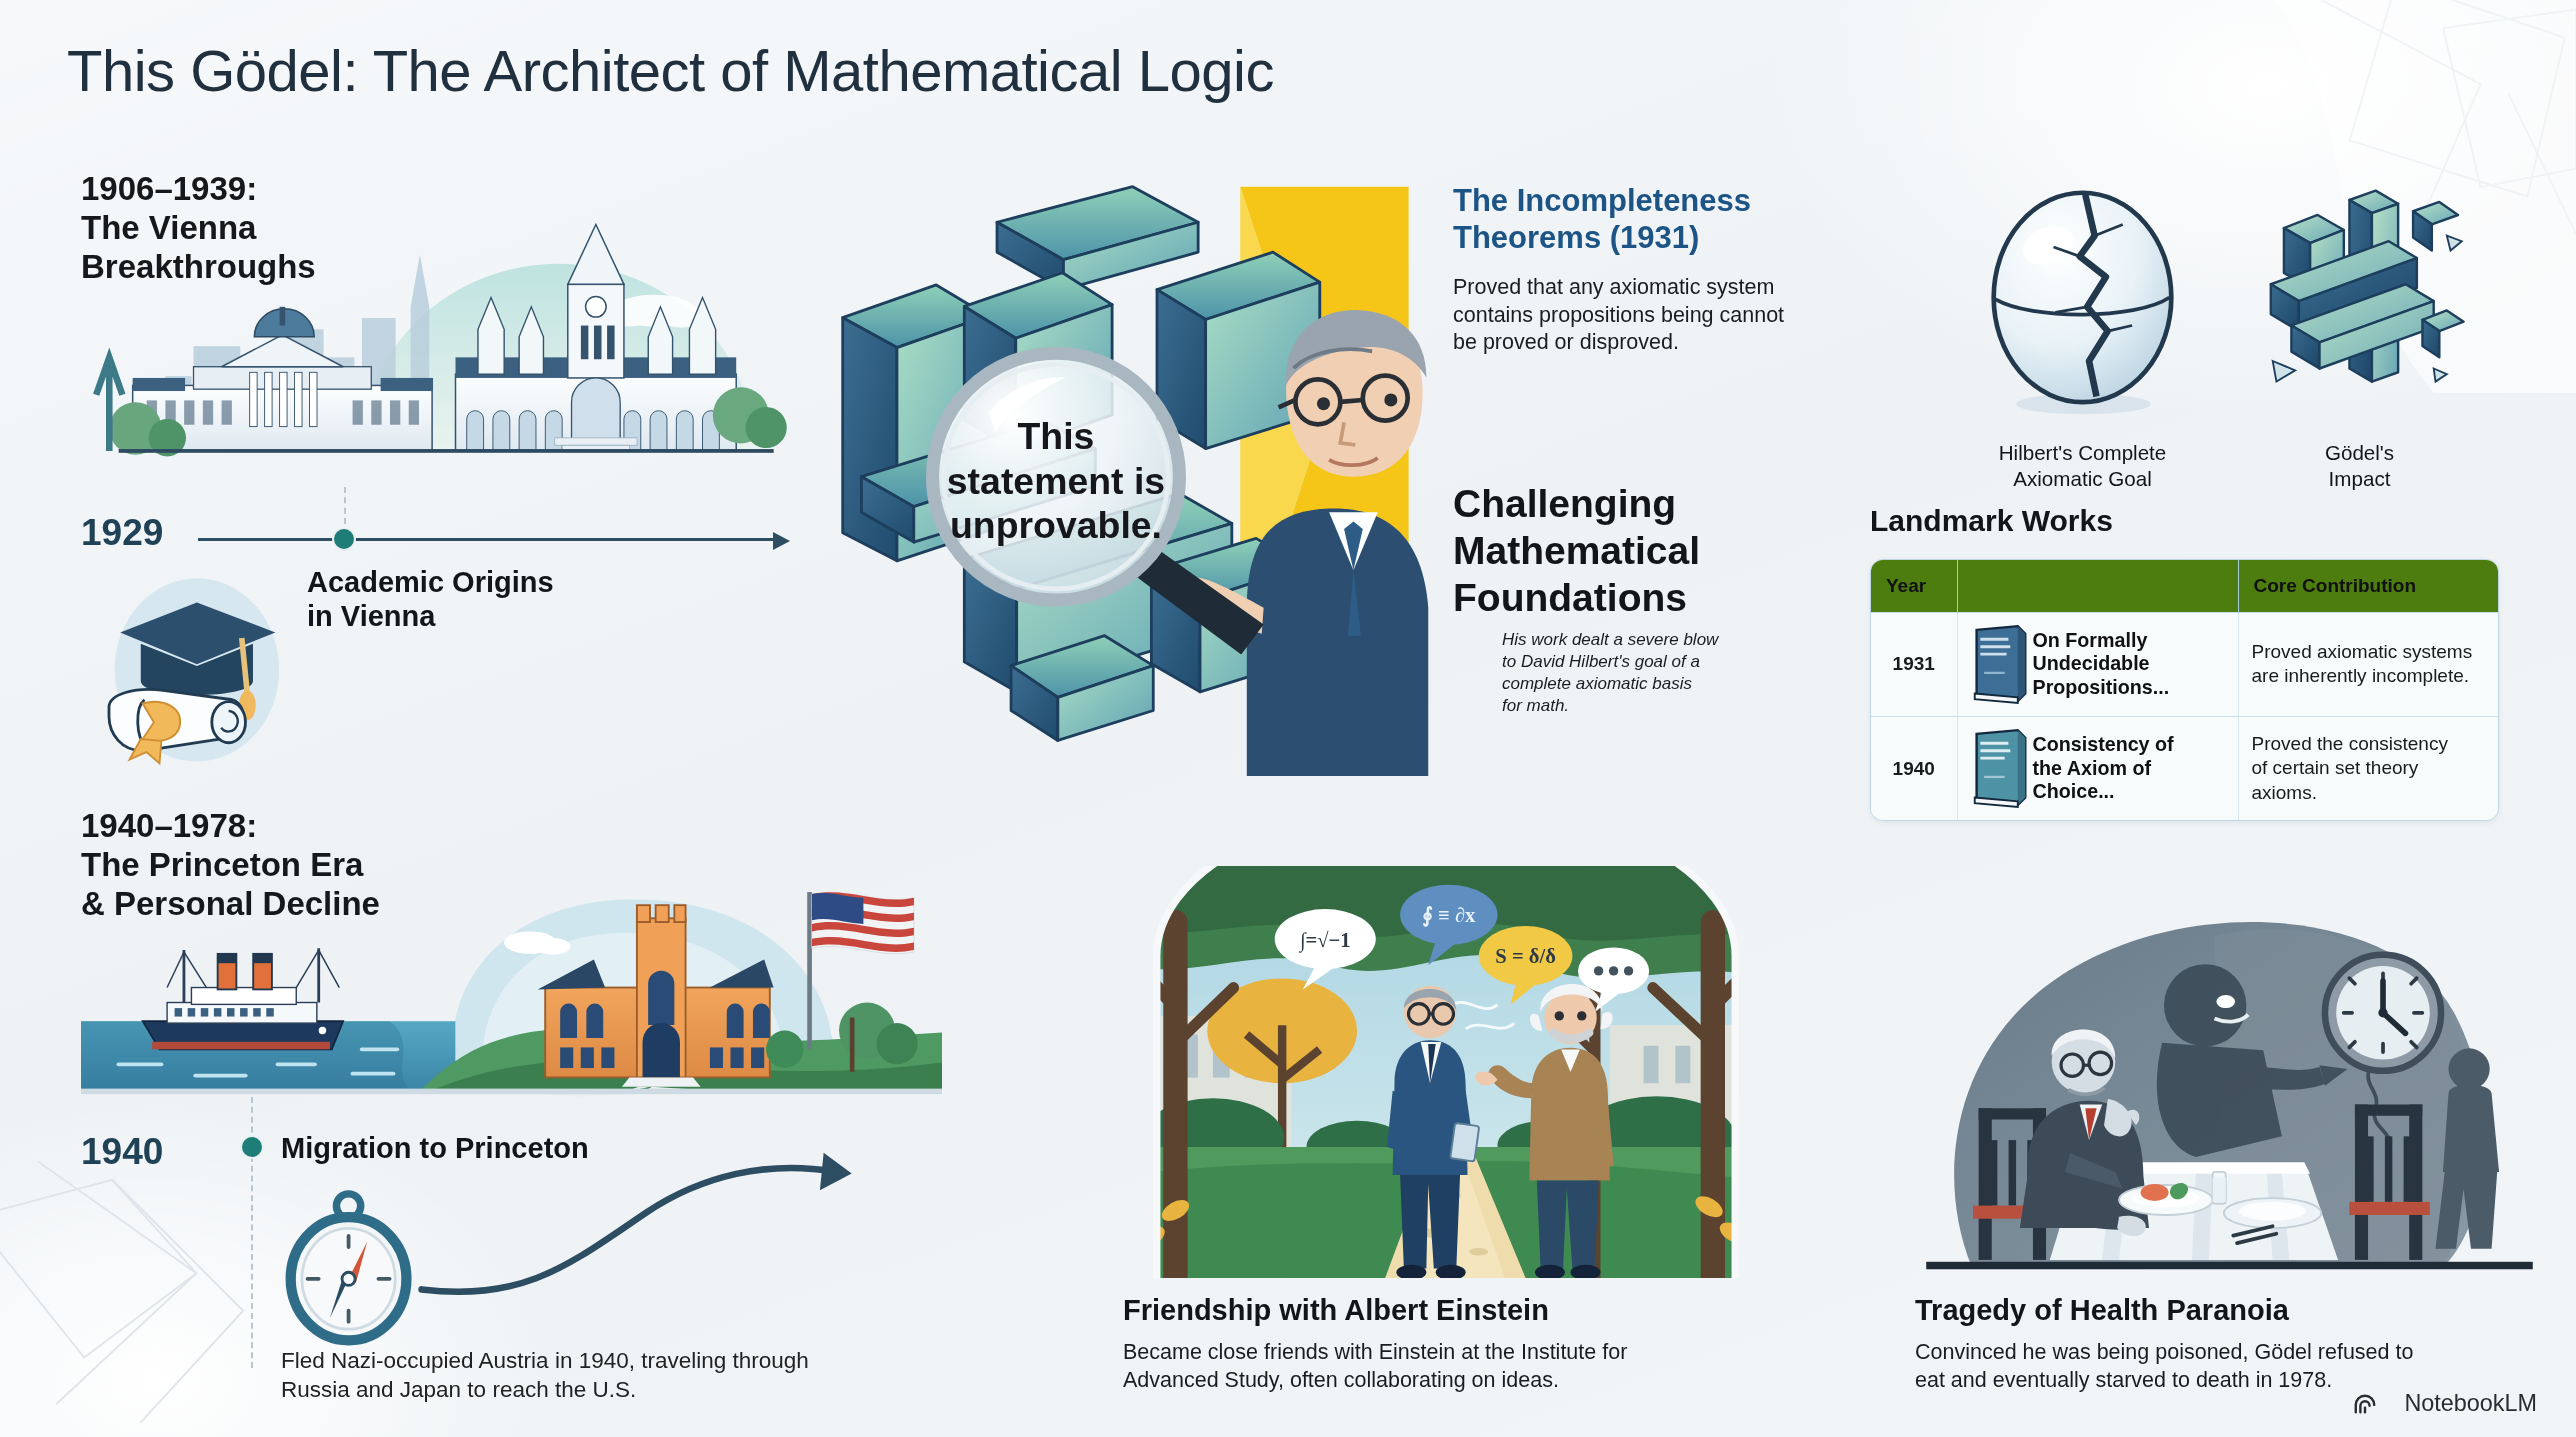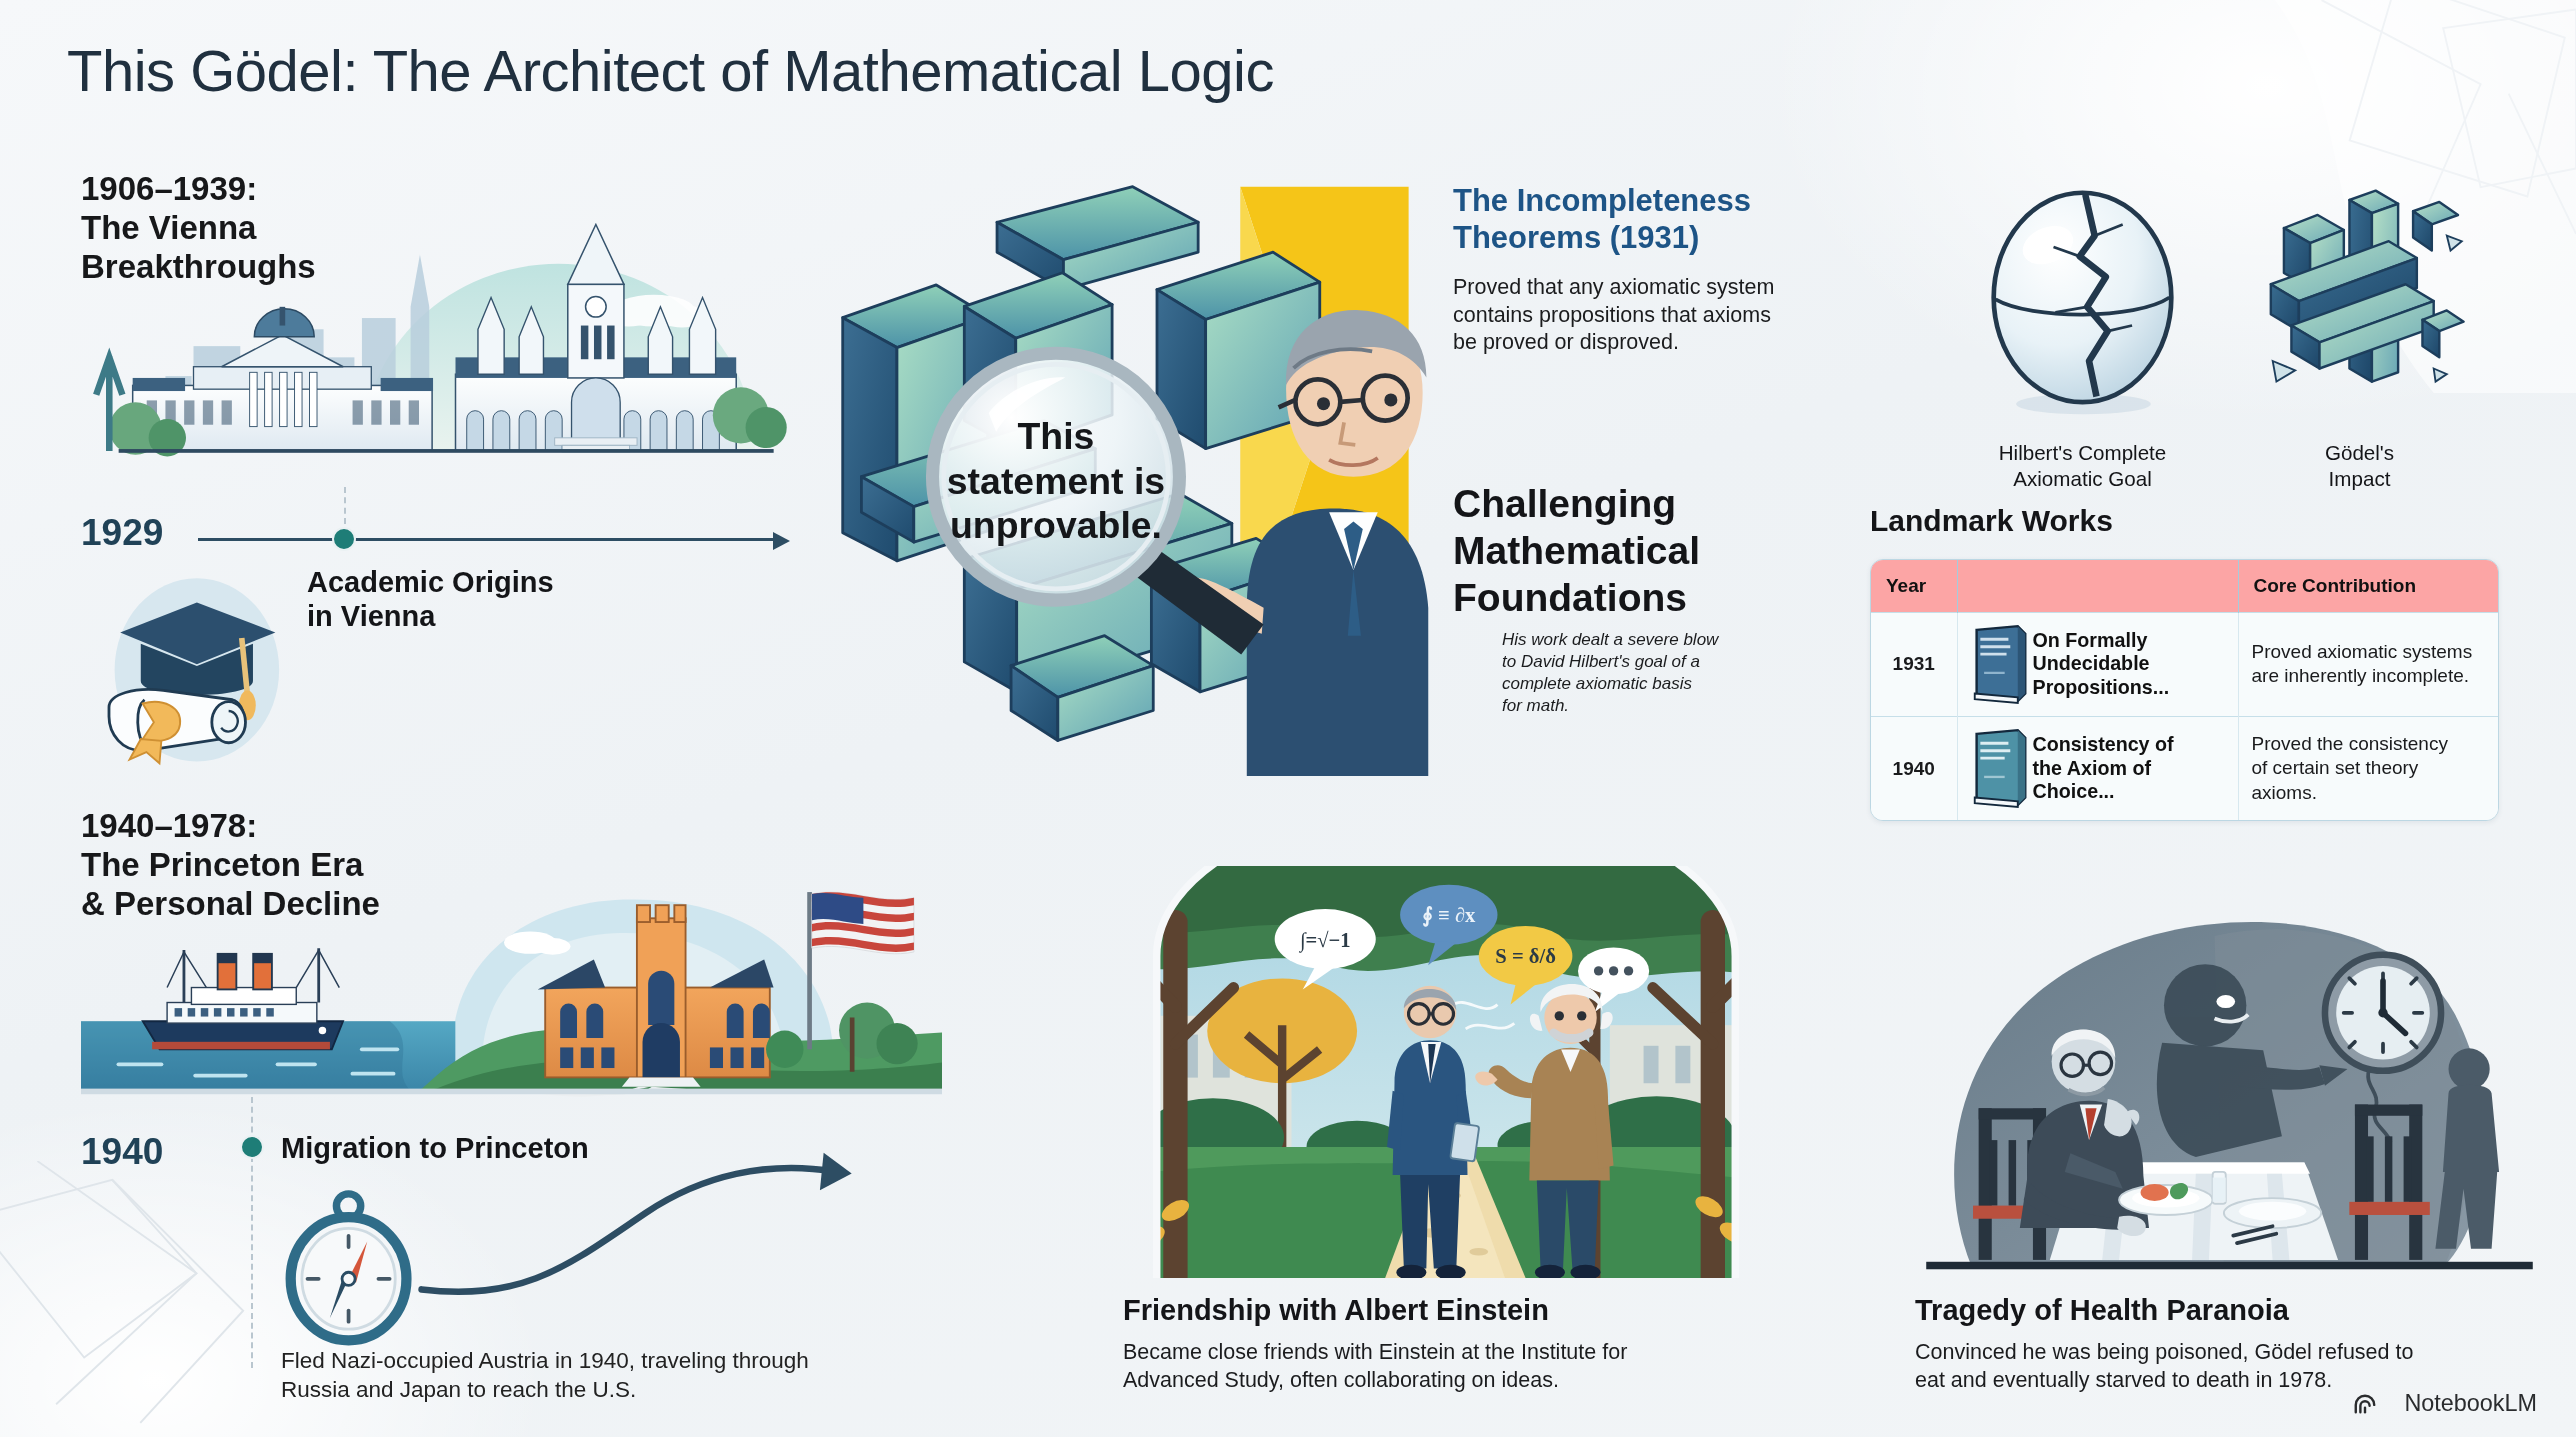--- a/index.html
+++ b/index.html
@@ -97,21 +97,21 @@
   }
   #lw-table {
     position: absolute; left: 1870px; top: 559px;
     width: 629px; border-radius: 13px; overflow: hidden;
     border: 0.9px solid #bcd7e3;
     box-shadow: 0 1.9px 5.6px rgba(40,70,90,0.08);
     background: #f6fafb;
   }
   #lw-table table { width: 100%; border-collapse: collapse; }
   #lw-table th {
-    background: #fca5a5; color: #111; font-size: 19px; font-weight: 700;
+    background: #4d7c0f; color: #111; font-size: 19px; font-weight: 700;
     text-align: left; padding: 13px 15px; border-right: 0.9px solid #a4ccdd;
     height: 52px;
   }
   #lw-table th:last-child { border-right: none; }
   #lw-table td {
     border-top: 0.9px solid #c6dfe9; border-right: 0.9px solid #d7e8ef;
     padding: 11.2px 13px; vertical-align: middle; font-size: 19px; color: #1a1b1d;
     background: #f7fbfc;
   }
   #lw-table td:last-child { border-right: none; }
@@ -380,21 +380,21 @@
         <text x="248" y="300" text-anchor="middle" font-family="Liberation Sans, sans-serif" font-size="40" font-weight="700" fill="#15171a">This</text>
         <text x="248" y="348" text-anchor="middle" font-family="Liberation Sans, sans-serif" font-size="40" font-weight="700" fill="#15171a">statement is</text>
         <text x="248" y="396" text-anchor="middle" font-family="Liberation Sans, sans-serif" font-size="40" font-weight="700" fill="#15171a">unprovable.</text>
       </g>
     </svg>
   </div>
 
   <div id="inc-title">The Incompleteness
 Theorems (1931)</div>
   <div id="inc-body">Proved that any axiomatic system
-contains propositions that axioms
+contains propositions being cannot
 be proved or disproved.</div>
   <div id="chal-title">Challenging
 Mathematical
 Foundations</div>
   <div id="chal-body">His work dealt a severe blow
 to David Hilbert's goal of a
 complete axiomatic basis
 for math.</div>
 
   <svg class="illu" style="left:1975px; top:187px; width:215px; height:234px;" viewBox="0 0 230 250">

